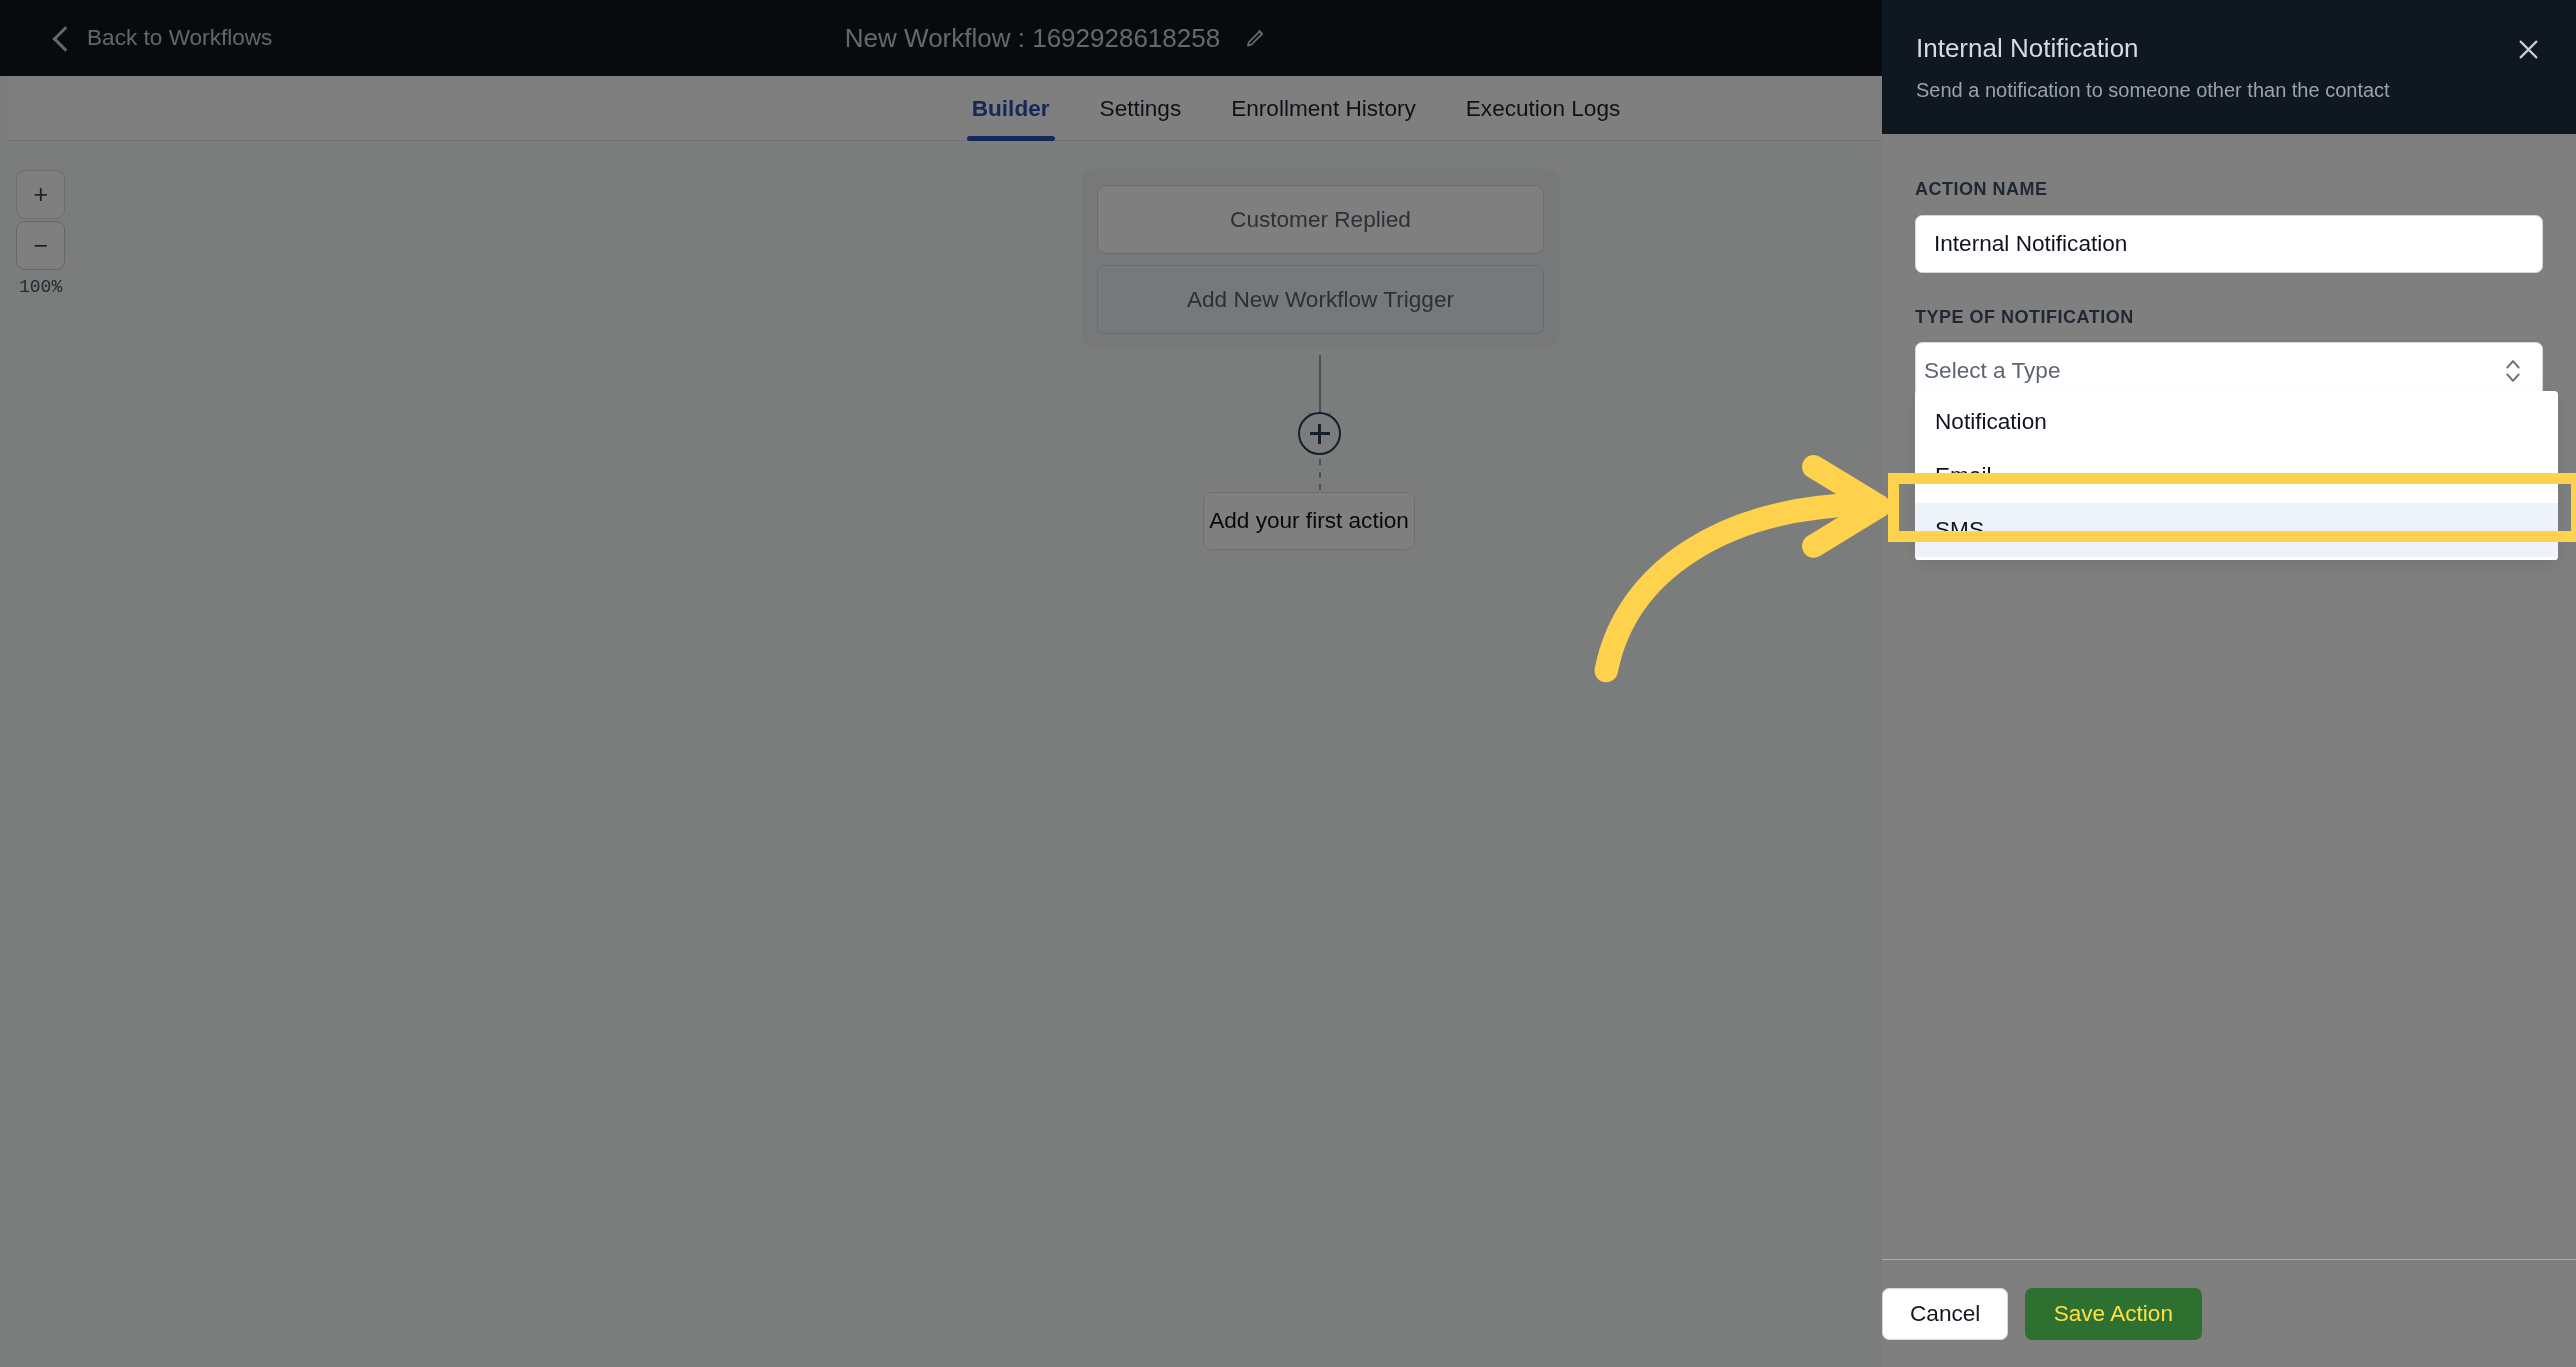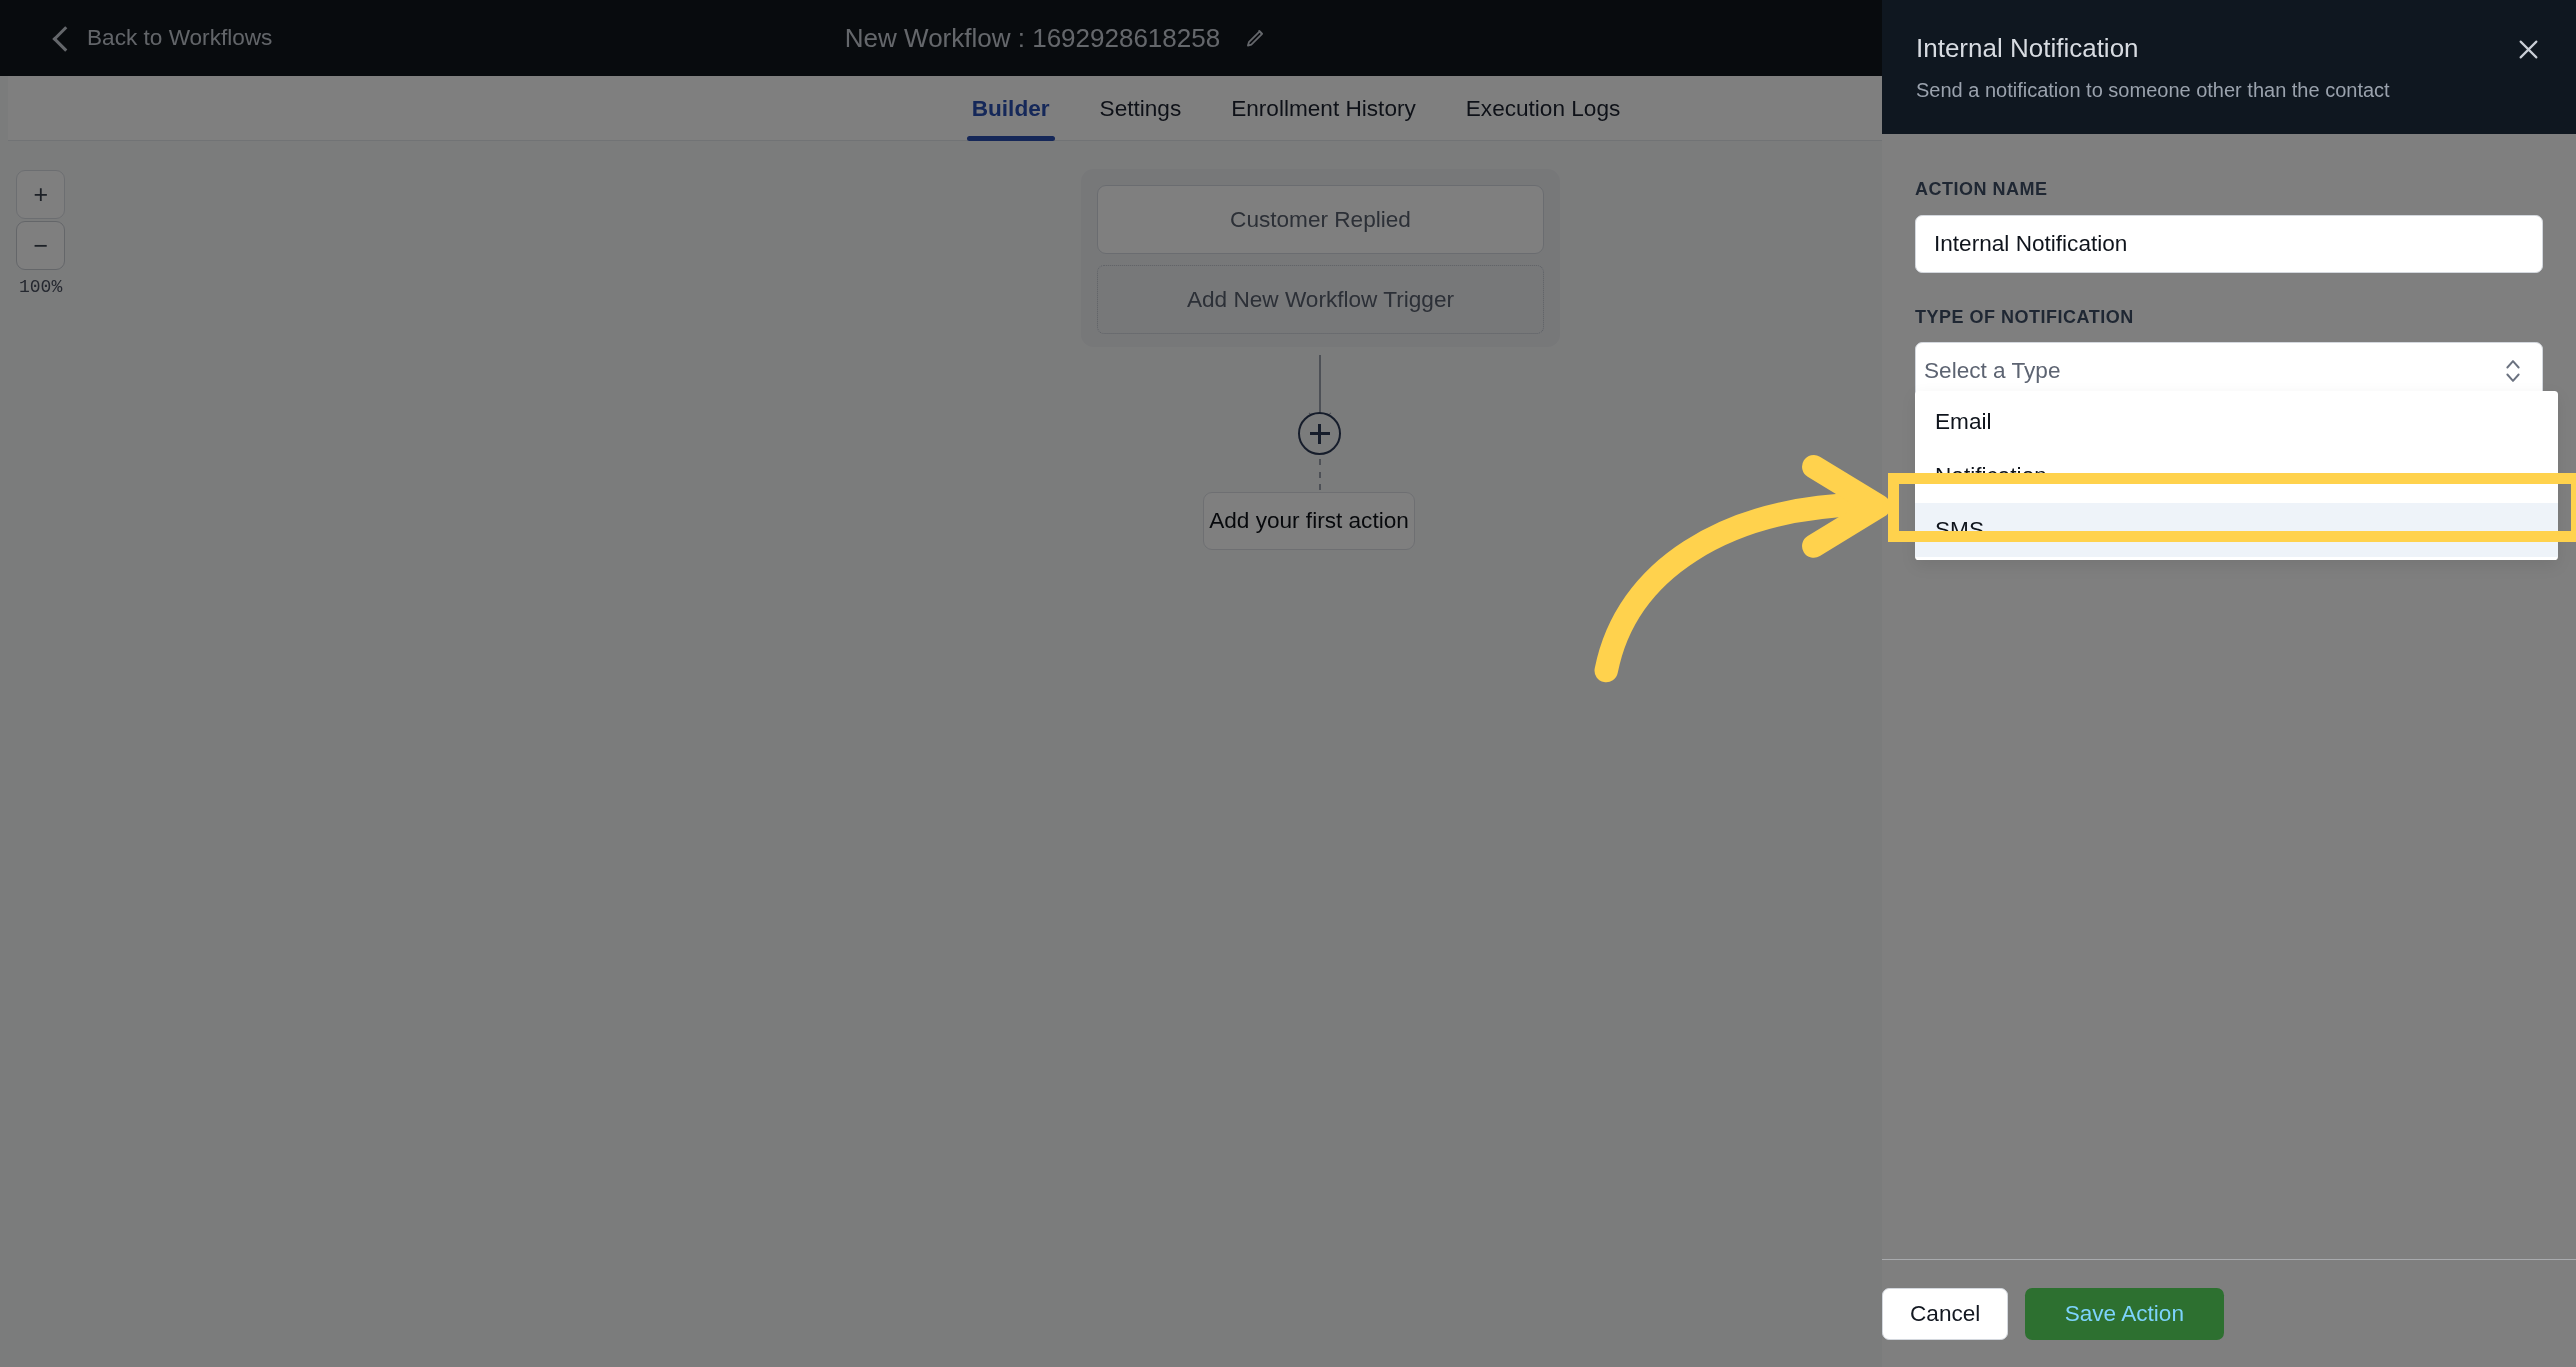--- a/index.html
+++ b/index.html
@@ -186,21 +186,21 @@
     border-top: 0.9px solid rgba(210,214,220,0.5);
     display: flex; align-items: center; justify-content: flex-start; gap: 16.3px;
     padding-right: 36px;
   }
   .btn {
     height: 52px; border-radius: 7.2px; font-size: 22.6px; cursor: pointer;
     display: flex; align-items: center; justify-content: center;
     font-family: "Liberation Sans", sans-serif;
   }
   .btn-cancel { padding: 0 27px; background: #ffffff; border: 0.9px solid #d4d8de; color: #131821; }
-  .btn-save { padding: 0 40px; background: #2d7030; border: none; color: #7dd3fc; }
+  .btn-save { padding: 0 29px; background: #2d7030; border: none; color: #fde047; }
 </style>
 </head>
 <body>
 
 <div id="app">
 
   <div class="topbar">
     <div class="back-link">
       <span class="chev-left"></span>
       <span>Back to Workflows</span>
@@ -287,24 +287,24 @@
       <div class="select-box">
         <span>Select a Type</span>
         <svg class="select-chevs" viewBox="0 0 12 22">
           <path d="M2 8.5L6 4l4 4.5" fill="none" stroke="#6b7280" stroke-width="1.4" stroke-linecap="round" stroke-linejoin="round"></path>
           <path d="M2 13.5L6 18l4-4.5" fill="none" stroke="#6b7280" stroke-width="1.4" stroke-linecap="round" stroke-linejoin="round"></path>
         </svg>
       </div>
 
       <div class="dropdown-list">
         <div class="dd-option">
-          <span>Email</span>
+          <span>Notification</span>
         </div>
         <div class="dd-option">
-          <span>Notification</span>
+          <span>Email</span>
         </div>
         <div class="dd-option highlight">
           <span>SMS</span>
         </div>
       </div>
     </div>
 
     <div class="panel-foot">
       <button class="btn btn-cancel">Cancel</button>
       <button class="btn btn-save">Save Action</button>

